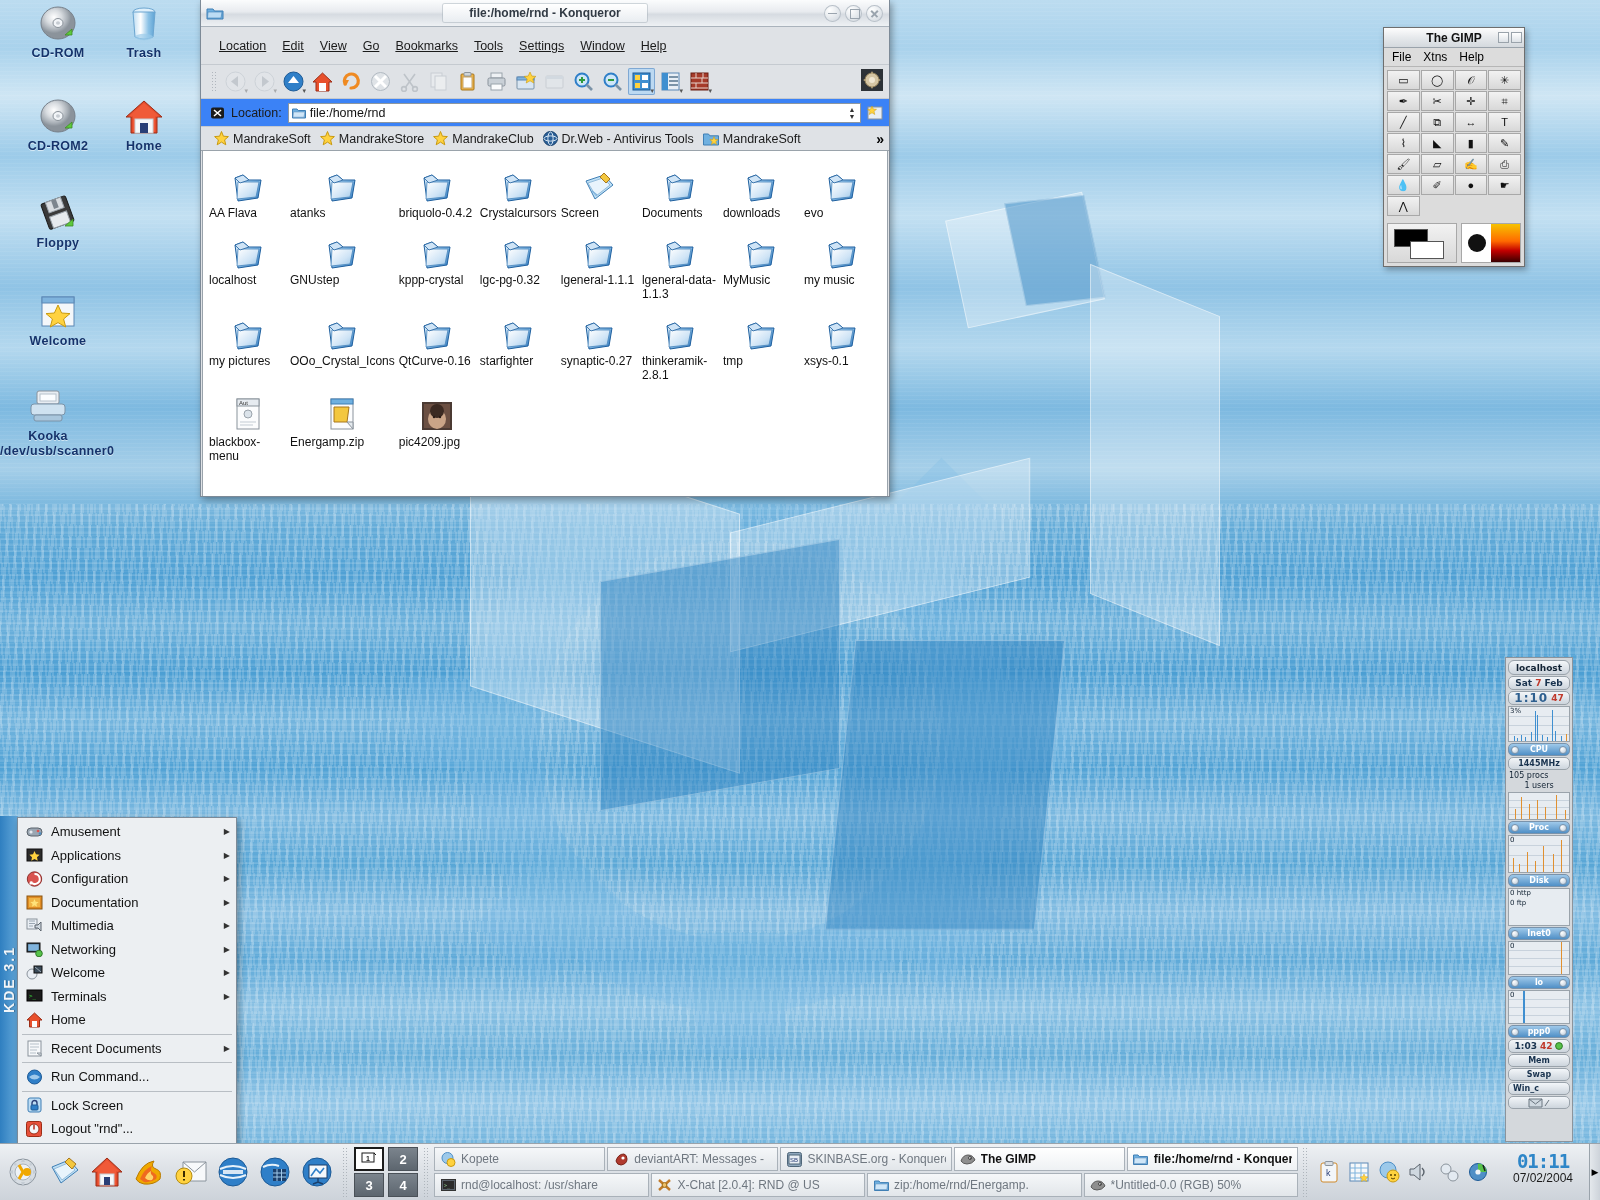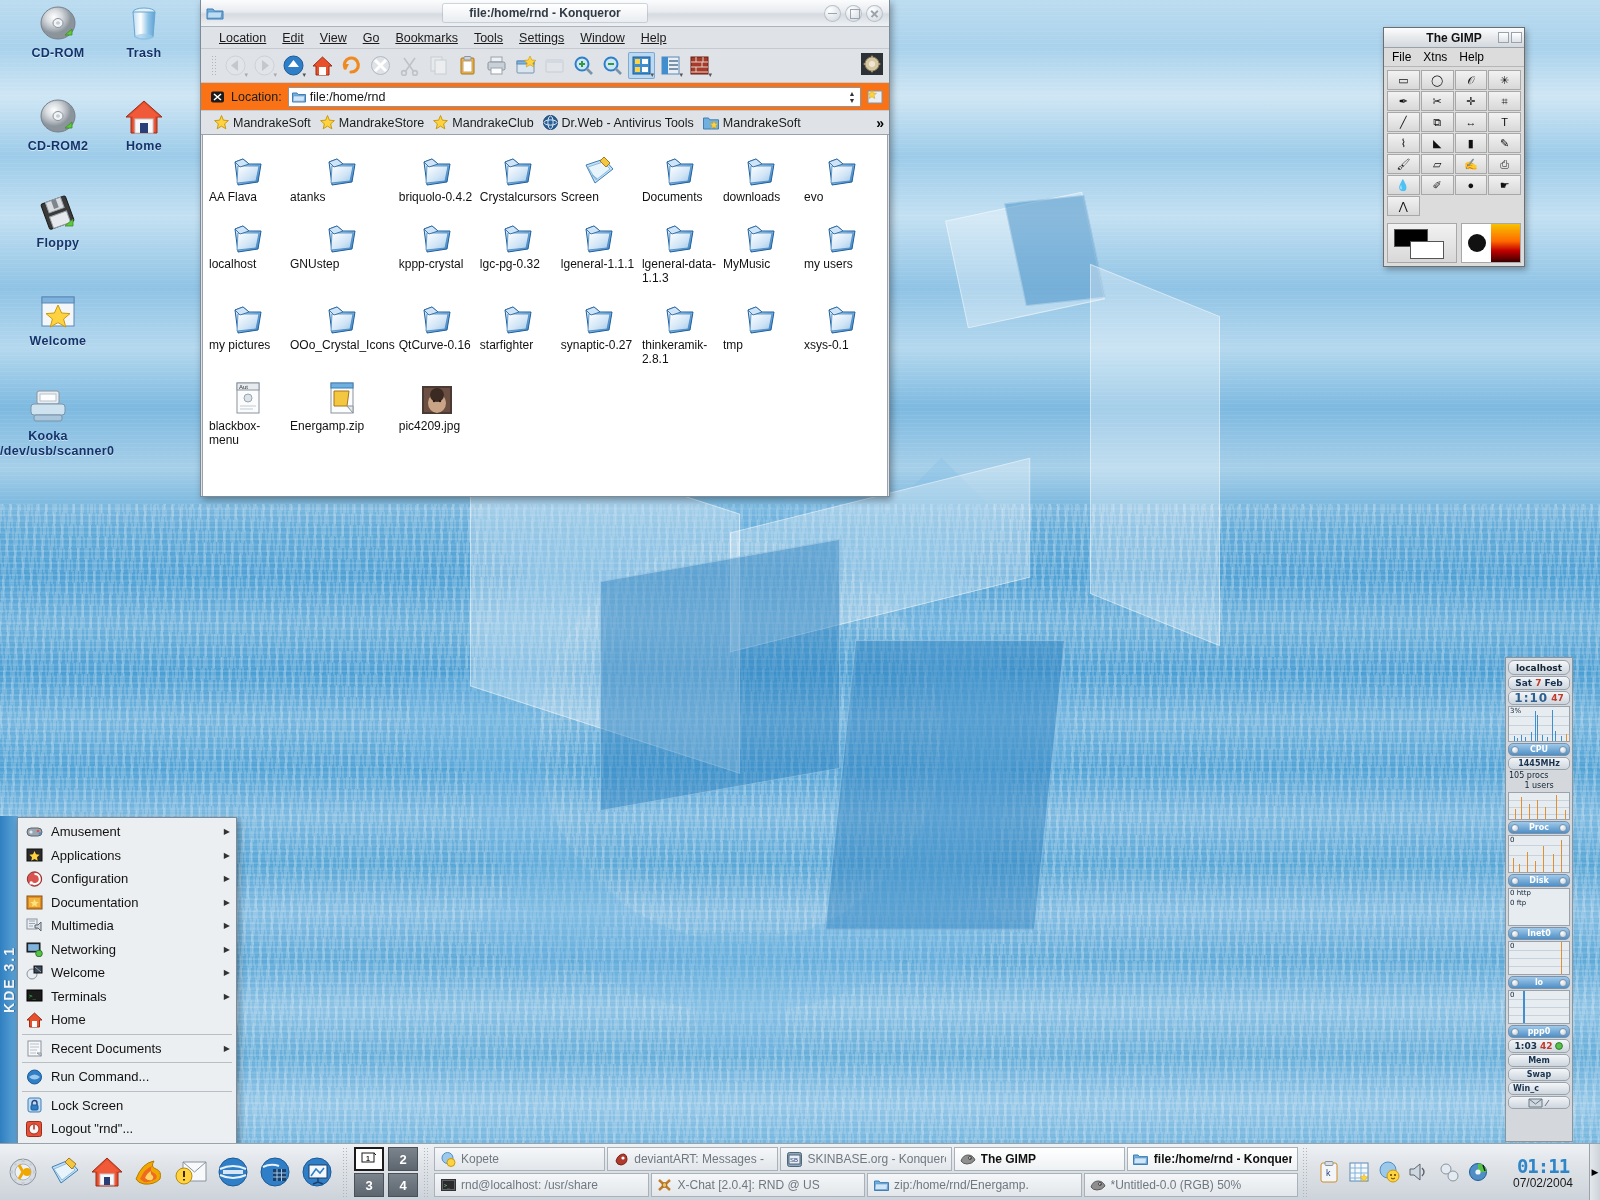--- a/index.html
+++ b/index.html
@@ -99,21 +99,21 @@
   .titlebar .tb-buttons { margin-left:auto; display:flex; gap:4px; padding-right:2px; }
   .tbtn { width:17px; height:17px; border-radius:50%;
     background:radial-gradient(circle at 35% 30%, #ffffff, #dfe4e9 60%, #c7ced6);
     box-shadow: inset 0 0 0 1px #b9c1c9; position:relative; cursor:pointer; }
   .tbtn::after{ content:""; position:absolute; left:4px; top:8px; width:9px; height:1.5px; background:#9aa4ae; }
   .tbtn.mx::after{ left:4.5px; top:4.5px; width:8px; height:8px; background:none; border:1.5px solid #9aa4ae; }
   .tbtn.cl::after{ left:4px; top:8px; width:9px; height:1.5px; background:#9aa4ae; transform:rotate(45deg); }
   .tbtn.cl::before{ content:""; position:absolute; left:4px; top:8px; width:9px; height:1.5px; background:#9aa4ae; transform:rotate(-45deg); }
 
   .menubar {
-    height:22px; display:flex; align-items:center; gap:0;
+    height:38px; display:flex; align-items:center; gap:0;
     background:#dfe2e6; padding-left:10px; border-bottom:1px solid #c5cad0;
   }
   .menubar .mi { padding:2px 8px; font-size:12.5px; color:#1b1b1b; cursor:pointer; }
   .menubar .mi u { text-decoration:underline; }
 
   .toolbar {
     height:34px; display:flex; align-items:center; gap:2px;
     background:#dfe2e6; padding-left:10px; border-bottom:1px solid #c5cad0;
     position:relative;
   }
@@ -122,21 +122,21 @@
     background-size:3px 3px; }
   .tbi { width:27px; height:27px; display:flex; align-items:center; justify-content:center;
          border-radius:2px; cursor:pointer; position:relative; }
   .tbi.disabled { opacity:.4; }
   .tbi .arrow { position:absolute; right:1px; bottom:0px; font-size:7px; color:#555; }
   .tbi.active { background:#bcd9f2; box-shadow: inset 0 0 0 1px #7fa8d3; }
   .tb-right { position:absolute; right:6px; top:4px; width:22px; height:22px; }
 
   .locbar {
     height:28px; display:flex; align-items:center; gap:6px;
-    background:#f97316; padding:0 6px 0 10px; border-bottom:1px solid #c5cad0;
+    background:#3b82f6; padding:0 6px 0 10px; border-bottom:1px solid #c5cad0;
   }
   .locbar .lbl { font-size:12.5px; color:#1b1b1b; }
   .locinput {
     flex:1; height:20px; background:#fff; border:1px solid #8e979f;
     display:flex; align-items:center; gap:4px; padding:0 2px 0 3px; font-size:12.5px;
   }
   .locinput .txt { flex:1; color:#111; }
   .spin { width:12px; height:18px; display:flex; flex-direction:column;
           align-items:center; justify-content:center; font-size:7px; color:#333; cursor:pointer;}
 
@@ -279,22 +279,22 @@
     border:1px solid #a9b1b9; font-size:12px; color:#6f7780;
     white-space:nowrap; overflow:hidden; cursor:pointer; min-width:0;
   }
   .task.active { color:#111; font-weight:bold; background:linear-gradient(180deg,#ffffff,#eef1f4); }
   .task .ti { width:16px; height:16px; flex:none; display:flex; align-items:center; justify-content:center; }
   .task .tl { overflow:hidden; text-overflow:clip; }
 
   .tray { display:flex; align-items:center; gap:4px; padding:0 5px; }
   .tray .tri { width:26px; height:26px; display:flex; align-items:center; justify-content:center; cursor:pointer; }
 
-  .clockbox { display:flex; flex-direction:column; align-items:center; justify-content:center;
-    padding:16px 6px; min-width:92px; }
+  .clockbox { display:flex; flex-direction:column; align-items:center; justify-content:flex-start;
+    padding:6px 6px; min-width:92px; }
   .clockbox .digits { display:flex; gap:3px; }
   .clockbox .digit { font-family:"DejaVu Sans Mono", monospace; font-weight:bold; font-size:19px;
     color:#2e86c8; letter-spacing:-1px; }
   .clockbox .date { font-size:12px; color:#1b1b1b; margin-top:-1px; }
   .pnl-hide { width:11px; background:linear-gradient(90deg,#e4e8ec,#cdd3da);
     border-left:1px solid #9aa3ab; display:flex; align-items:center; justify-content:center;
     font-size:9px; cursor:pointer; }
 
   
   #kde-strip {
@@ -1015,21 +1015,21 @@
     <stop offset="0%" stop-color="#ffffff"></stop>
                   <stop offset="60%" stop-color="#cfe4f6"></stop>
     <stop offset="100%" stop-color="#9dc6e6"></stop>
                 </linearGradient>
               </defs>
   <path d="M4 7 L12 4 L18 9 L30 9 L27 27 L7 30 Z" fill="url(#fg1)" stroke="#1e5f9e" stroke-width="1"></path>
   <path d="M7 11 L28 11 L25 26 L6 28 Z" fill="url(#fg2)" stroke="#4a86bd" stroke-width=".8"></path>
   <path d="M4 7 L12 4 L18 9 L9 12 Z" fill="#cfe4f6" stroke="#1e5f9e" stroke-width=".8"></path>
 </svg>
           </div>
-          <div class="nm">my users</div>
+          <div class="nm">my music</div>
         </div>
         <div class="fitem">
           <div class="ic">
             <svg width="34" height="32" viewBox="0 0 34 32">
   <defs>
                 <linearGradient id="fg1" x1="0" y1="0" x2="1" y2="1">
     <stop offset="0%" stop-color="#e8f3fc"></stop>
                   <stop offset="45%" stop-color="#8fc2e9"></stop>
     <stop offset="100%" stop-color="#2f79c0"></stop>
                 </linearGradient>

